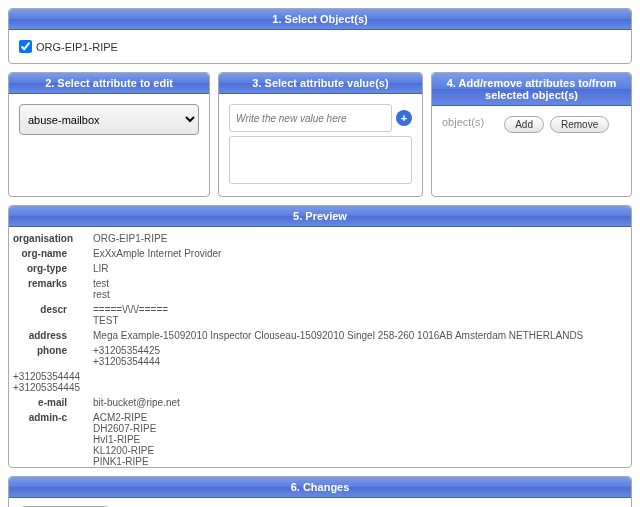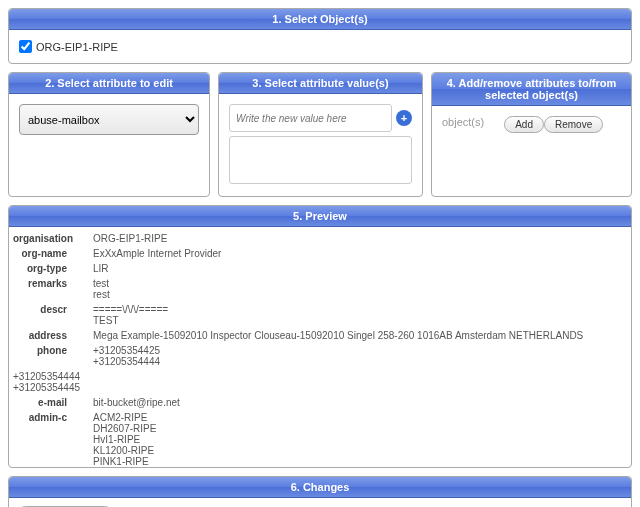--- a/index.html
+++ b/index.html
@@ -81,21 +81,21 @@
   }
   .btn {
     background: linear-gradient(to bottom,#fefefe,#e5e5e5);
     border:1px solid #aaa;
     border-radius:10px;
     padding:2px 10px;
     font-size:10px;
     cursor:pointer;
     color:#333;
   }
-  .btn-row { display:flex; gap:0; justify-content:center; margin-top:6px;}
+  .btn-row { display:flex; gap:6px; justify-content:center; margin-top:6px;}
   .objects-label { color:#999; font-size:11px;}
   .preview-body {
     padding:4px 8px 4px 4px;
     height:240px;
     overflow-y:scroll;
     font-size:10px;
     color:#555;
     position:relative;
   }
   .kv-row { display:flex; padding:2px 0;gap:18px; }

